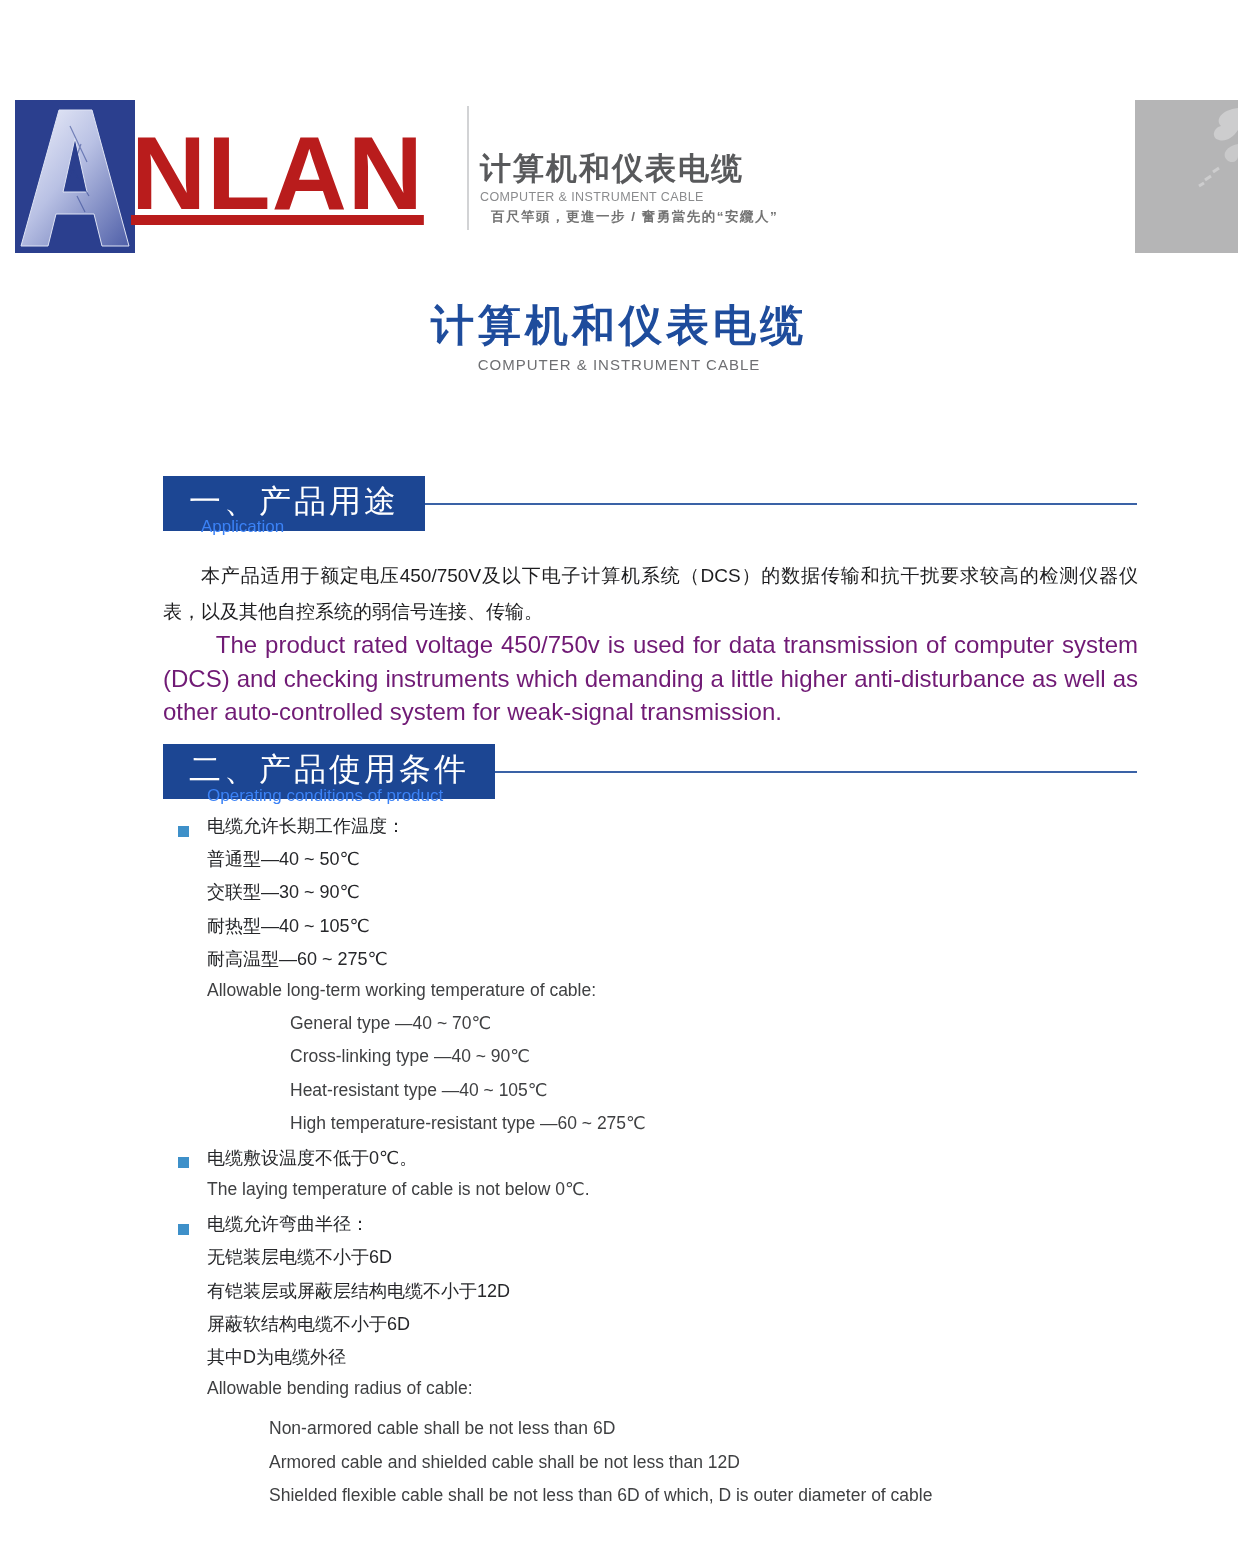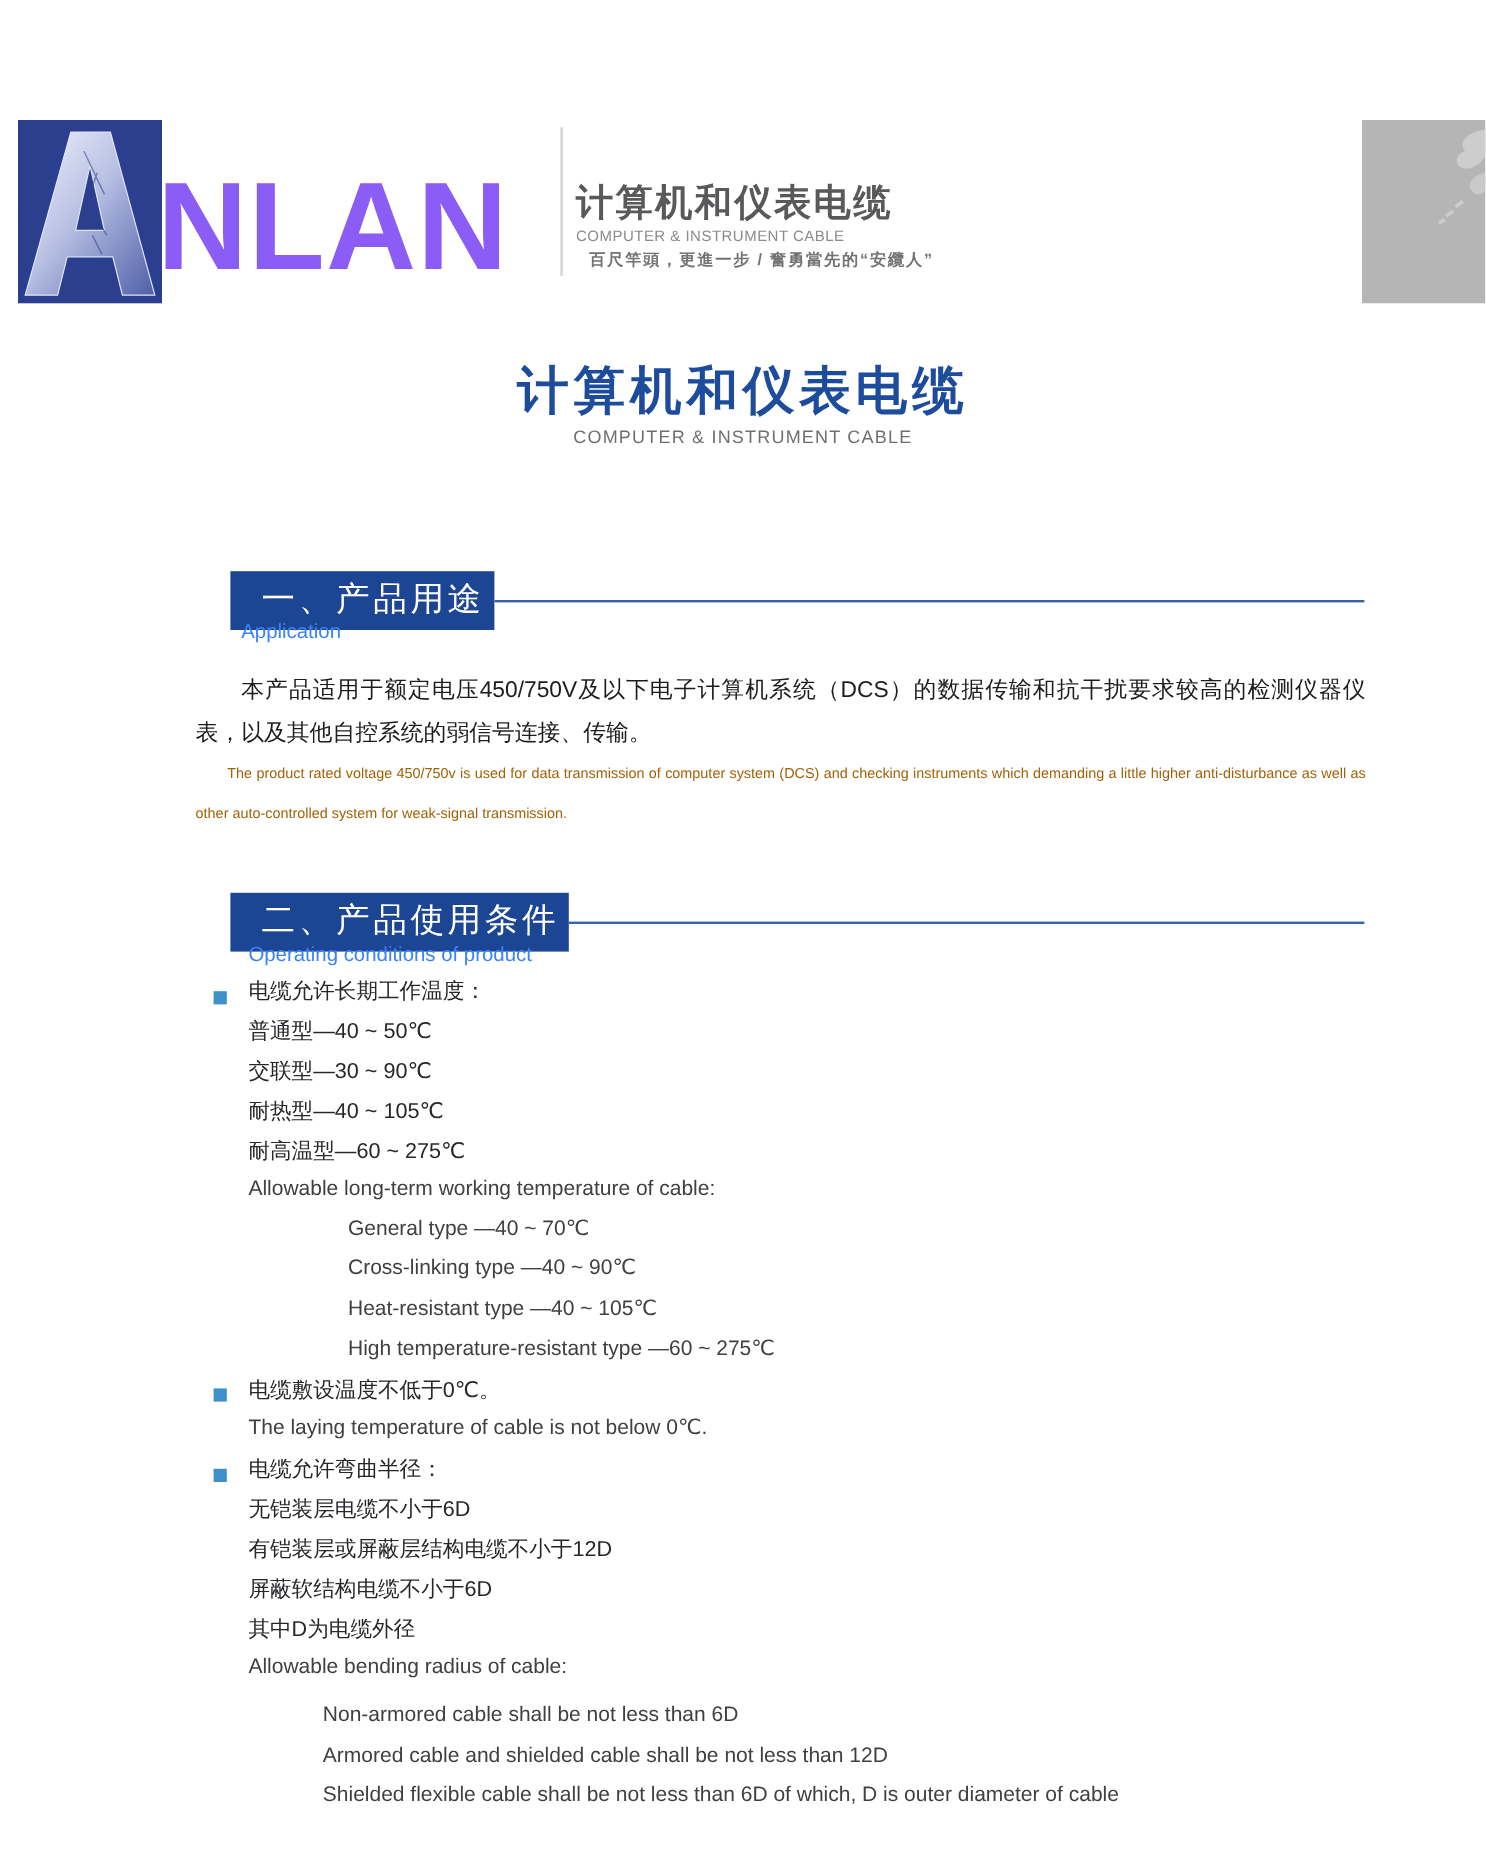--- a/index.html
+++ b/index.html
@@ -4,23 +4,23 @@
 <style>
   html,body{margin:0;padding:0;}
   body{
     width:1238px;height:1547px;position:relative;background:#ffffff;
     font-family:"Liberation Sans","DejaVu Sans",sans-serif;
     overflow:hidden;
   }
   
   .logo-a{position:absolute;left:15px;top:100px;width:120px;height:153px;}
   .logo-word{
-    position:absolute;left:131px;top:151px;height:78px;
-    font-size:104px;line-height:76px;font-weight:bold;color:#8b5cf6;
-    letter-spacing:1px;white-space:nowrap;
+    position:absolute;left:131px;top:135px;height:78px;
+    font-size:104px;line-height:76px;font-weight:bold;color:#b91c1c;
+    letter-spacing:1px;white-space:nowrap;text-decoration:underline;
   }
   .hdr-divider{position:absolute;left:467px;top:106px;width:2px;height:124px;background:#d2d3d5;}
   .hdr-cn{
     position:absolute;left:480px;top:148px;font-size:31px;font-weight:bold;
     color:#58595b;letter-spacing:2px;white-space:nowrap;
   }
   .hdr-en{
     position:absolute;left:480px;top:190px;font-size:12.5px;color:#8a8b8d;
     letter-spacing:.4px;white-space:nowrap;
   }
@@ -36,31 +36,31 @@
   }
   .page-subtitle{
     position:absolute;left:0;top:356px;width:100%;text-align:center;
     font-size:15px;color:#6e6f72;letter-spacing:1px;
   }
   
   .section-head{position:absolute;left:163px;right:101px;display:flex;align-items:center;}
   .section-head.s1{top:476px;}
   .section-head.s2{top:744px;}
   .banner{
-    background:#1c4693;color:#ffffff;font-size:28px;letter-spacing:3px;
-    padding:4px 8px 7px 26px;white-space:nowrap;margin-left:29px;
+    background:#1c4693;color:#ffffff;font-size:32px;letter-spacing:3px;
+    padding:4px 26px 7px 26px;white-space:nowrap;
   }
   .rule{flex:1;height:2px;background:#3a62a6;}
   .sub-head{position:absolute;font-size:17px;color:#3b82f6;white-space:nowrap;}
   .sub-head.s1{left:201px;top:517px;}
   .sub-head.s2{left:207px;top:786px;}
   
   .para{position:absolute;left:163px;width:975px;text-align:justify;}
   .para.cn{top:558px;font-size:19px;line-height:36px;color:#1d1d1f;text-indent:2em;}
-  .para.en{top:628px;font-size:12px;line-height:33.5px;color:#a16207;text-indent:2.2em;}
+  .para.en{top:628px;font-size:24px;line-height:33.5px;color:#701a75;text-indent:2.2em;}
   
   .cond-list{position:absolute;left:163px;top:814px;width:975px;}
   .cond-line{
     position:relative;height:33.2px;display:flex;align-items:flex-start;
     font-size:18px;color:#26272a;white-space:nowrap;
   }
   .cond-line.en{font-size:17.5px;color:#3f4042;}
   .pad-a{padding-left:44px;}
   .pad-b{padding-left:127px;}
   .pad-c{padding-left:106px;}

